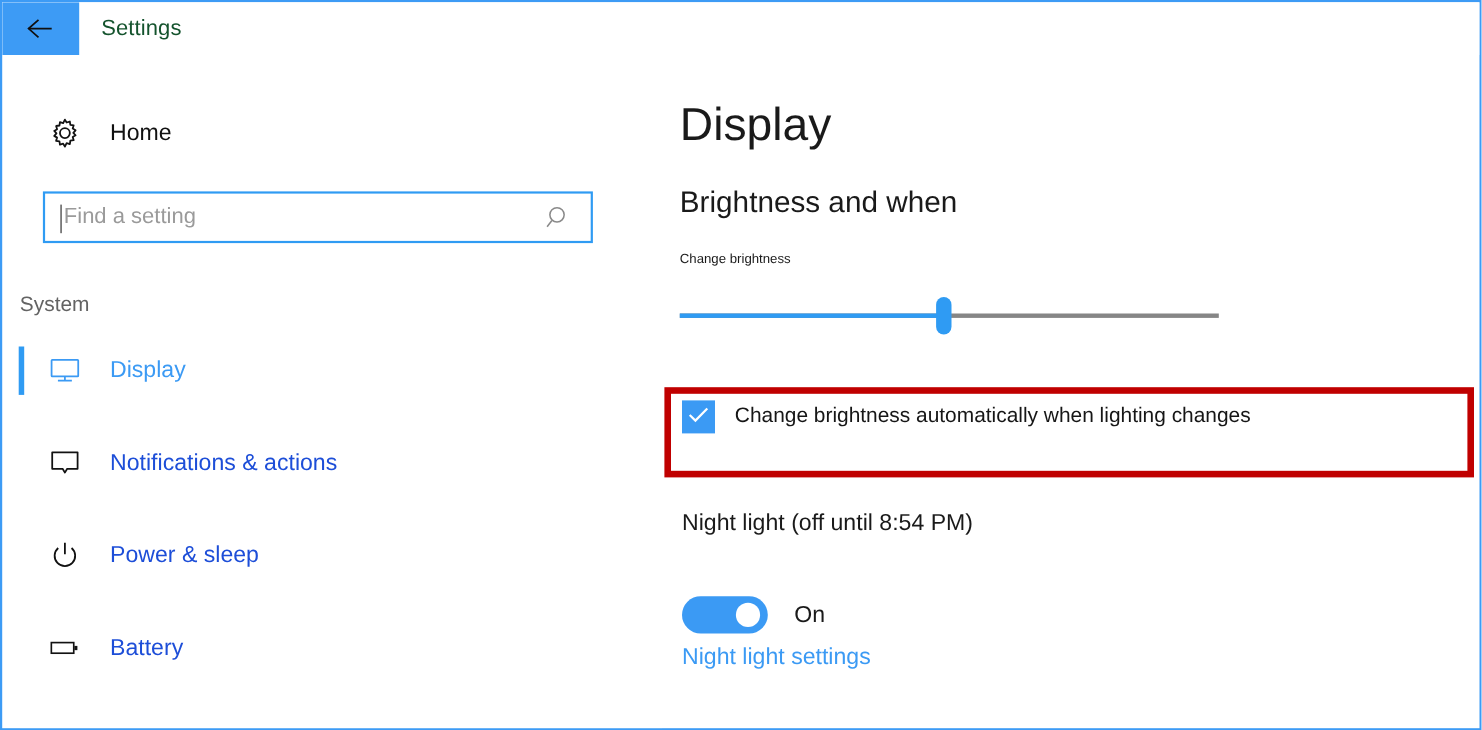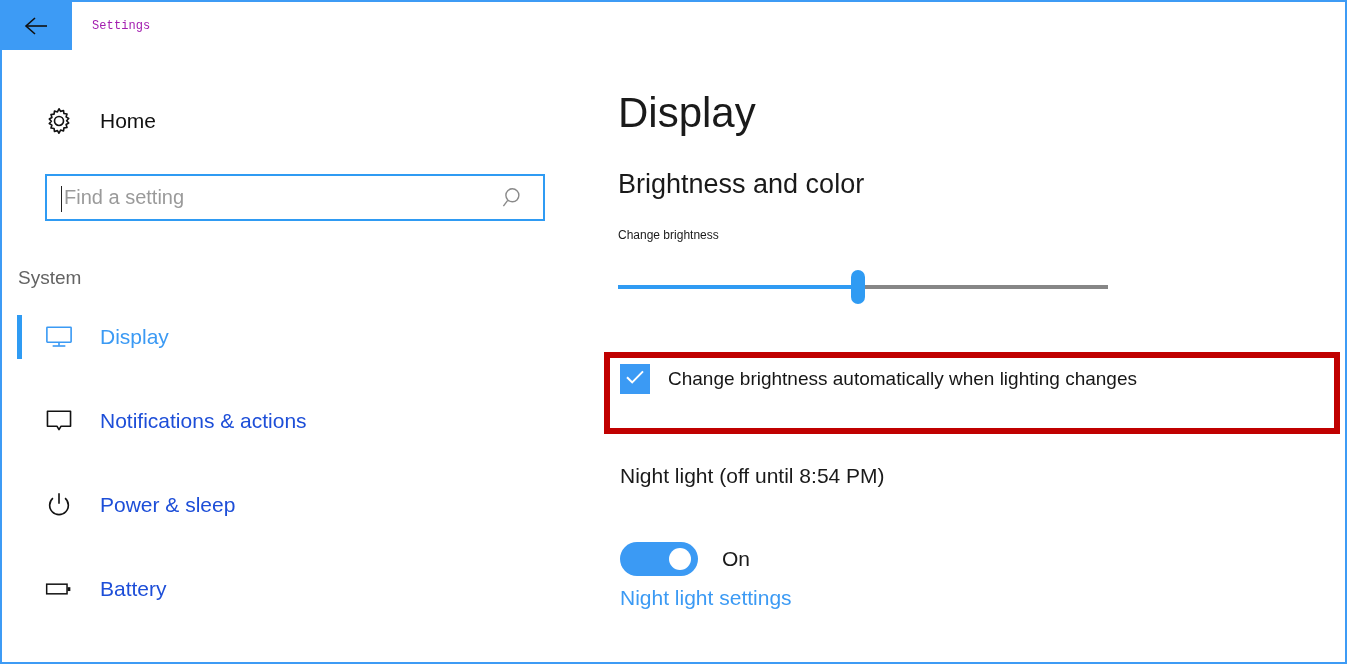--- a/index.html
+++ b/index.html
@@ -38,25 +38,24 @@
     background: #3d9bf5;
     display: flex;
     align-items: center;
     justify-content: center;
     cursor: pointer;
     flex: 0 0 auto;
   }
   .back-button svg { display: block; }
   .title-text {
     margin-left: 20px;
-    font-size: 12px;
-    color: #a21caf;
+    font-size: 20px;
+    color: #14532d;
     letter-spacing: 0.1px;
     white-space: nowrap;
-    font-family: Liberation Mono, monospace;
   }
 
   
   .body-area {
     position: absolute;
     left: 16px; top: 48px;
     width: 1096px;
     height: 612px;
     display: flex;
   }
@@ -85,21 +84,21 @@
   }
   .home-label {
     margin-left: 22px;
     font-size: 21px;
     color: #111111;
     white-space: nowrap;
   }
 
   .search-wrap {
     margin-top: 30px;
-    margin-left: 27px;
+    margin-left: 21px;
     width: 500px;
     height: 47px;
     box-sizing: border-box;
     border: 2px solid #2f9bf3;
     background: #ffffff;
     display: flex;
     align-items: center;
     position: relative;
     cursor: text;
   }
@@ -401,21 +400,21 @@
           </span>
           <span class="nav-label">Battery</span>
         </div>
 
       </div>
     </div>
 
     <div class="main">
 
       <div class="page-title">Display</div>
-      <div class="section-title">Brightness and color</div>
+      <div class="section-title">Brightness and when</div>
       <div class="field-label">Change brightness</div>
 
       <div class="slider">
         <div class="slider-track"></div>
         <div class="slider-fill" style="width: 240.1px;"></div>
         <div class="slider-thumb" style="left: 240.1px;"></div>
       </div>
 
       <div class="highlight-box" style="border-color: rgb(192, 0, 0);"></div>
 

